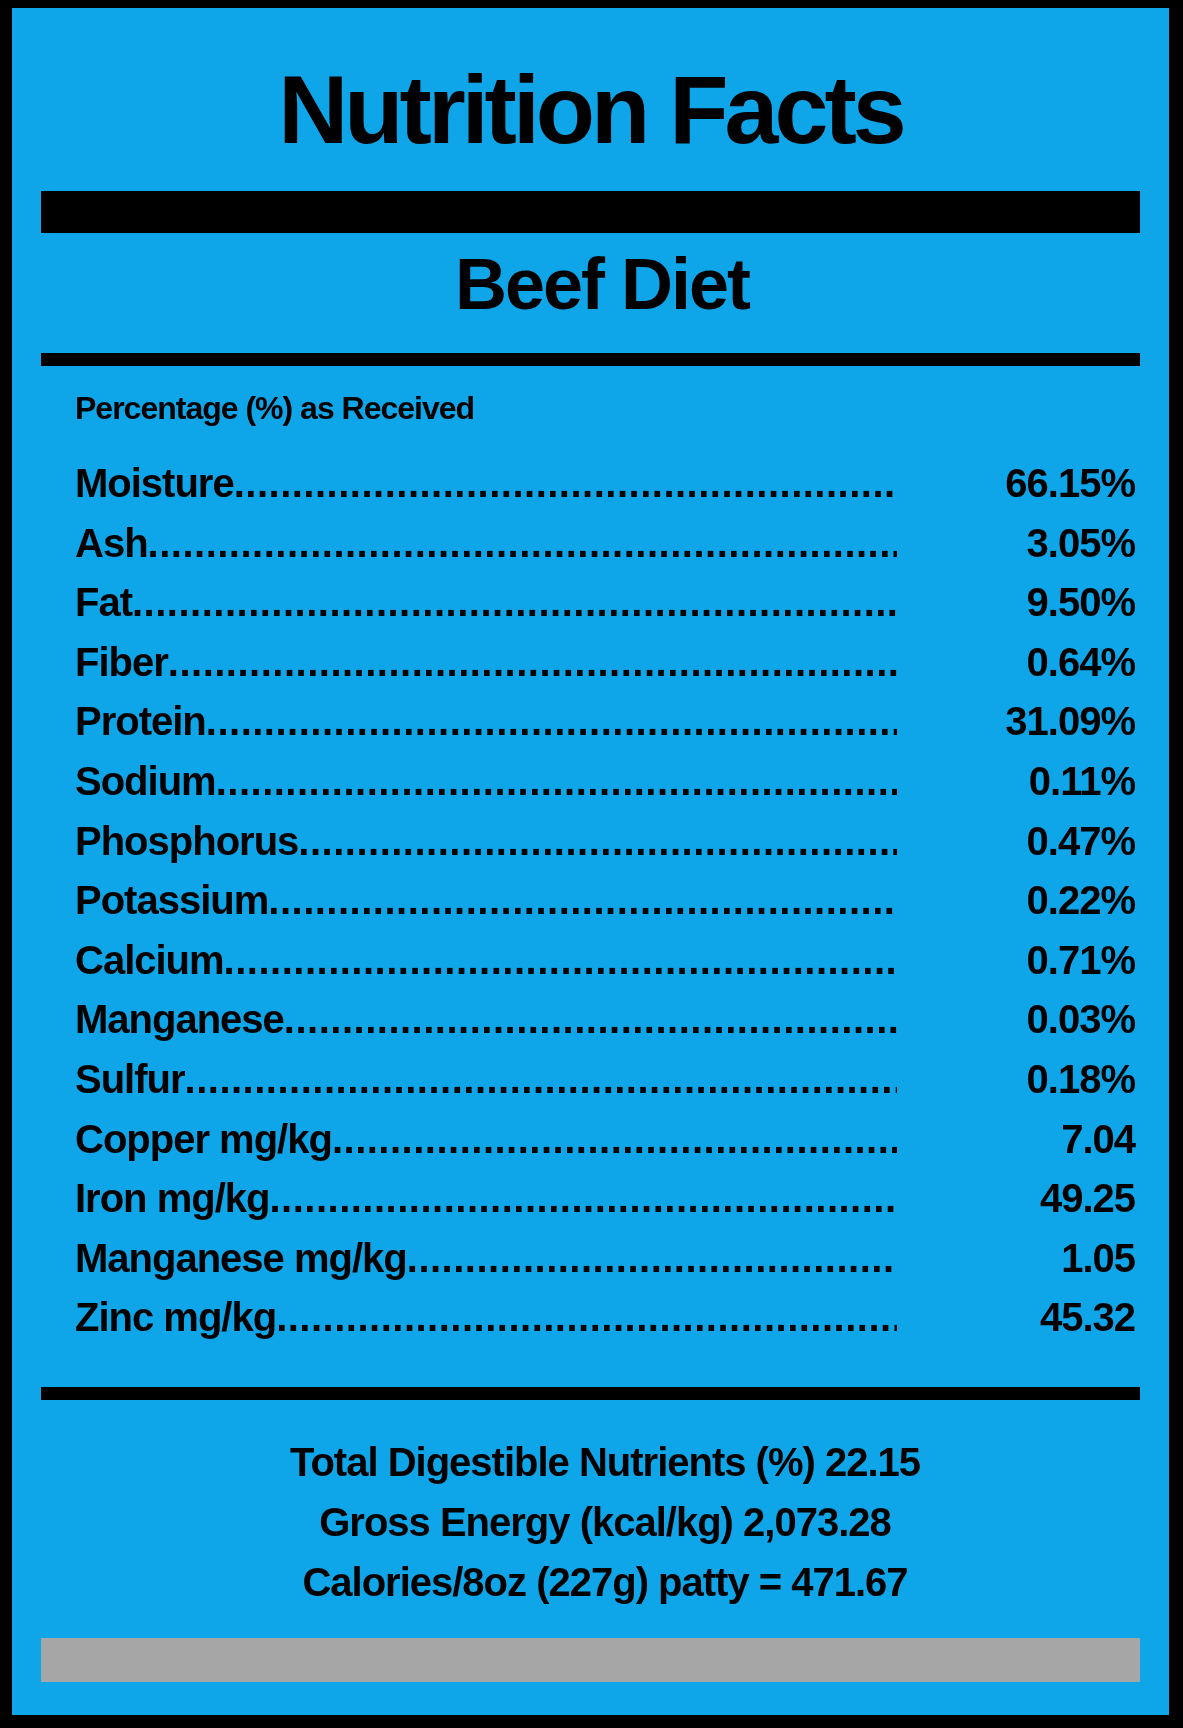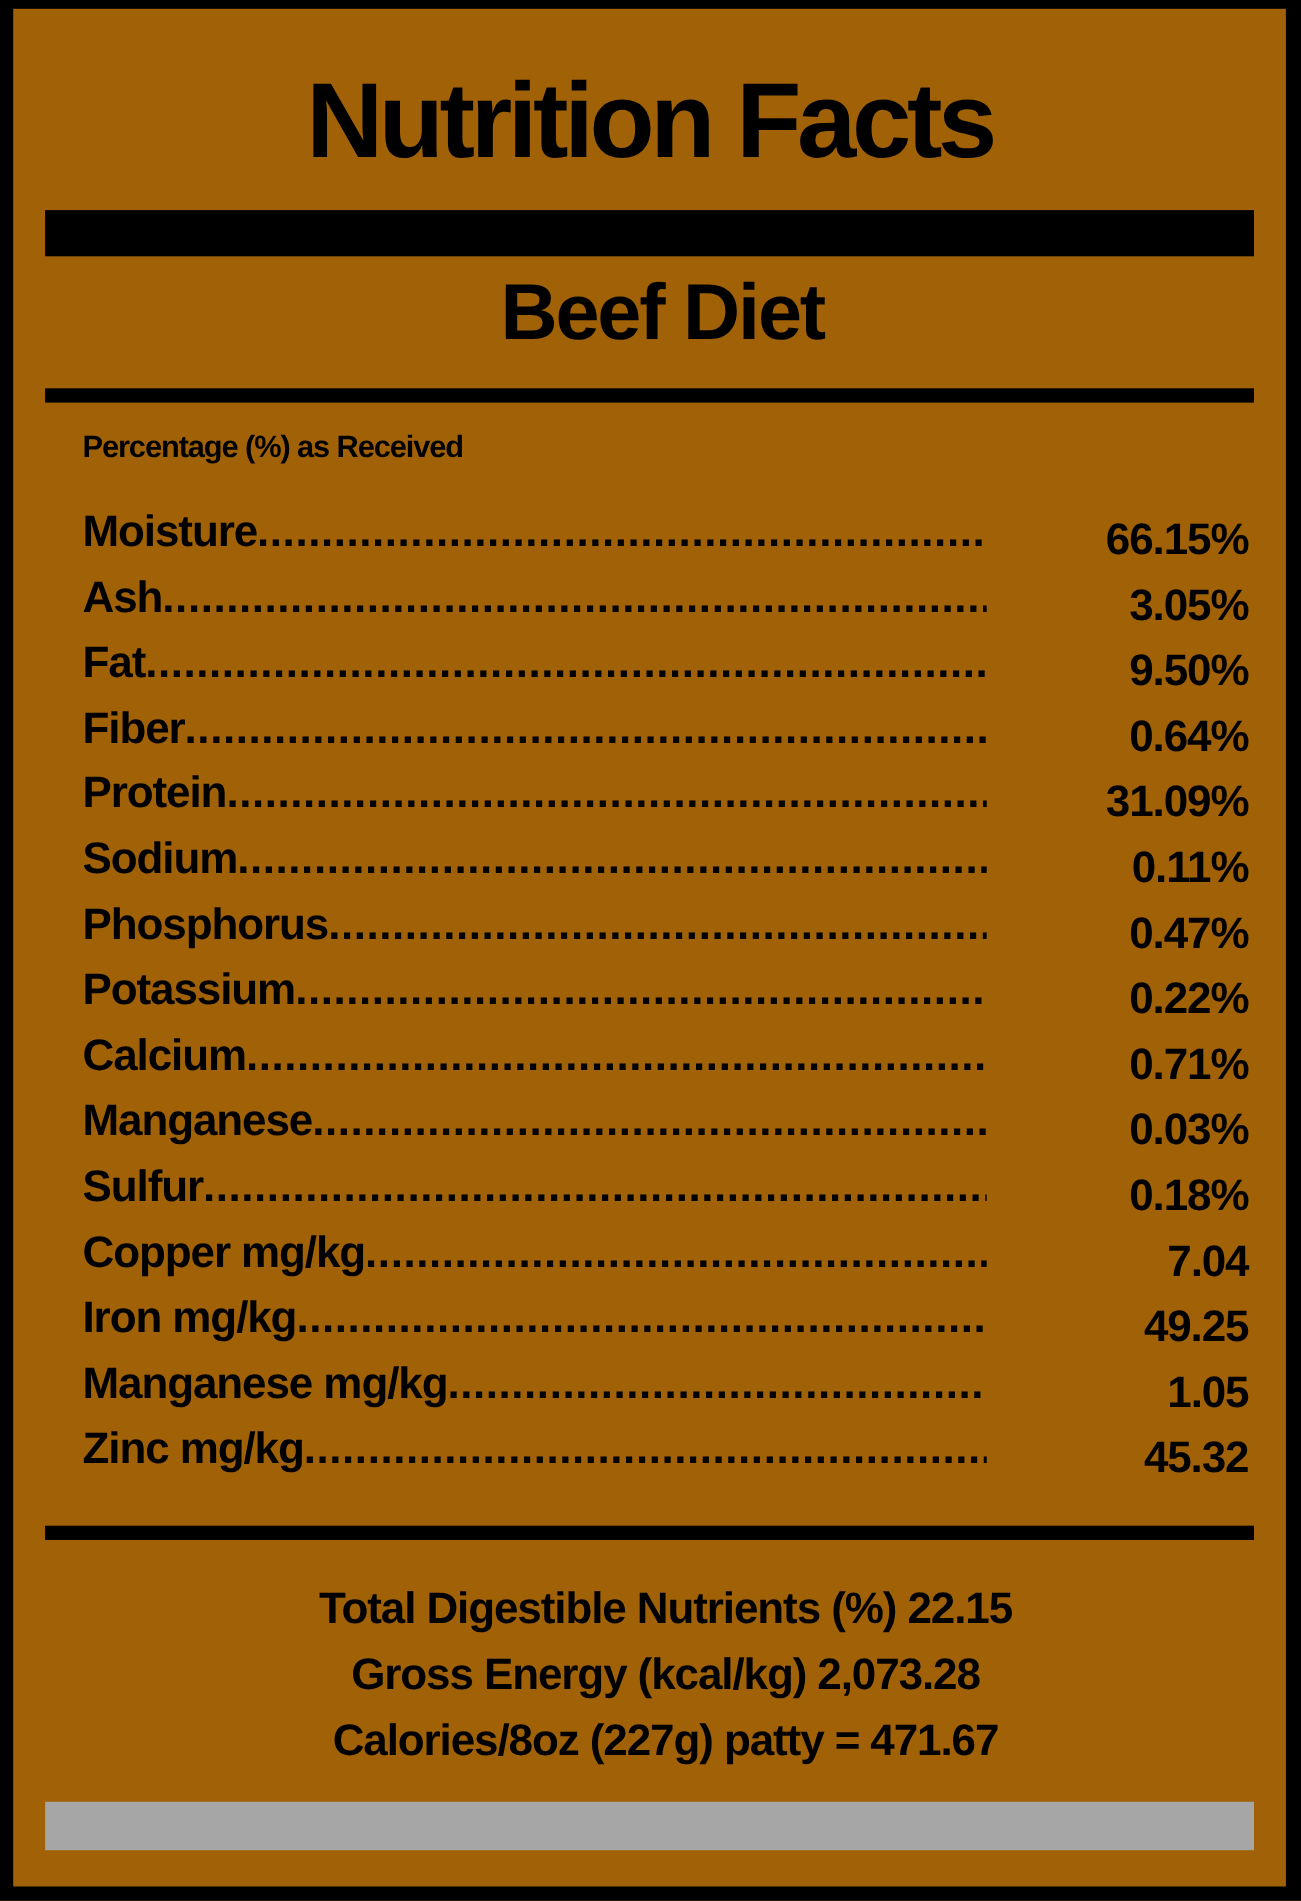--- a/index.html
+++ b/index.html
@@ -6,21 +6,21 @@
   body{
     width:1183px;height:1728px;
     background:#000;
     font-family:"Liberation Sans",sans-serif;
     position:relative;
     overflow:hidden;
   }
   .frame{
     position:absolute;
     top:8px;left:12px;right:14px;bottom:13px;
-    background:#a16207;
+    background:#0ea5e9;
   }
   .title{
     position:absolute;top:52px;left:0;right:0;
     text-align:center;
     font-size:97px;font-weight:bold;
     letter-spacing:-4px;
     line-height:100px;
     color:#000;
     white-space:nowrap;
   }
@@ -36,31 +36,31 @@
     text-align:center;
     font-size:72px;font-weight:bold;
     letter-spacing:-2px;
     line-height:80px;
     color:#000;
     white-space:nowrap;
     margin-left:23px;
   }
   .section-header{
     position:absolute;top:382px;left:63px;right:19px;
-    font-size:28px;font-weight:bold;
+    font-size:32px;font-weight:bold;
     letter-spacing:-1px;
     color:#000;
     white-space:nowrap;
   }
   .rows{
     position:absolute;top:446px;left:63px;right:34px;
   }
   .row{
     display:flex;
-    align-items:center;
+    align-items:flex-end;
     height:59.6px;
     line-height:59.6px;
     font-size:40px;font-weight:bold;
     letter-spacing:-1px;
     color:#000;
   }
   .rlabel{white-space:nowrap;flex:0 0 auto;}
   .leader{
     flex:1 1 auto;
     overflow:hidden;

